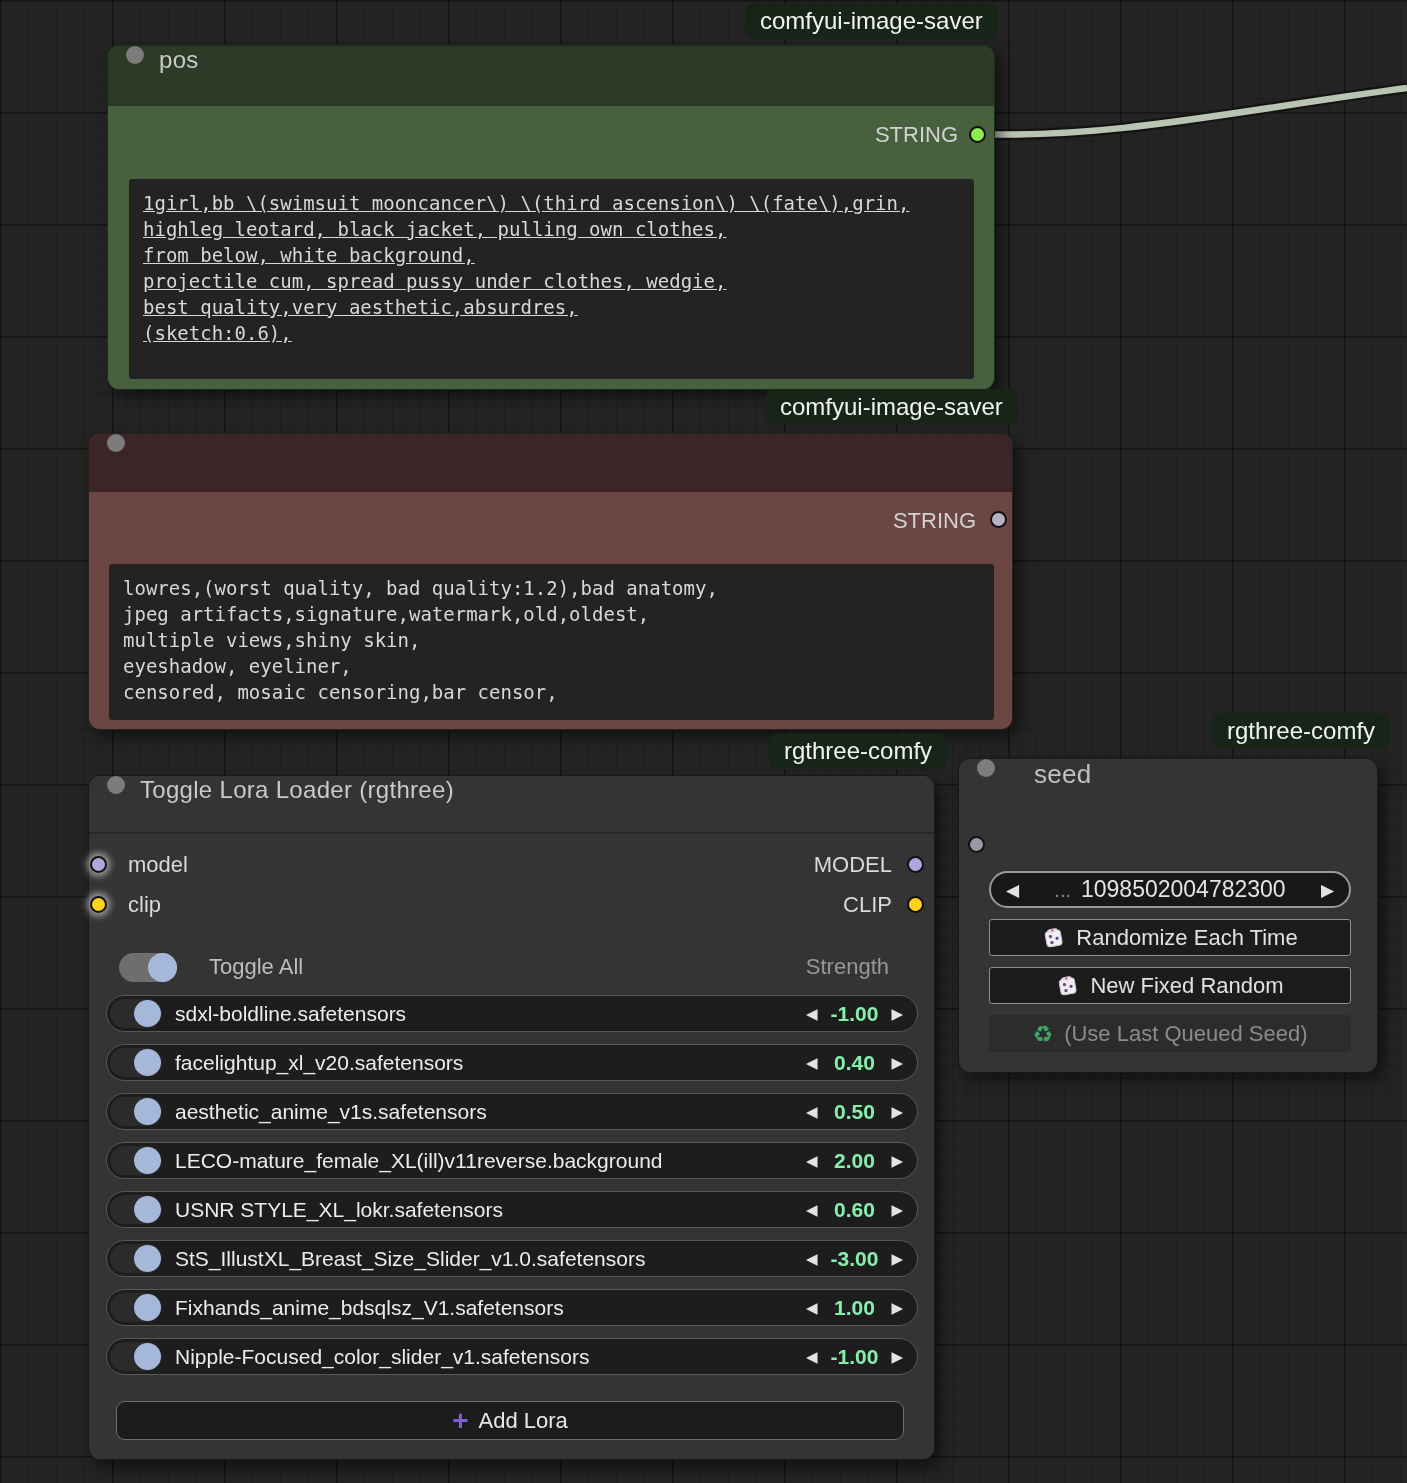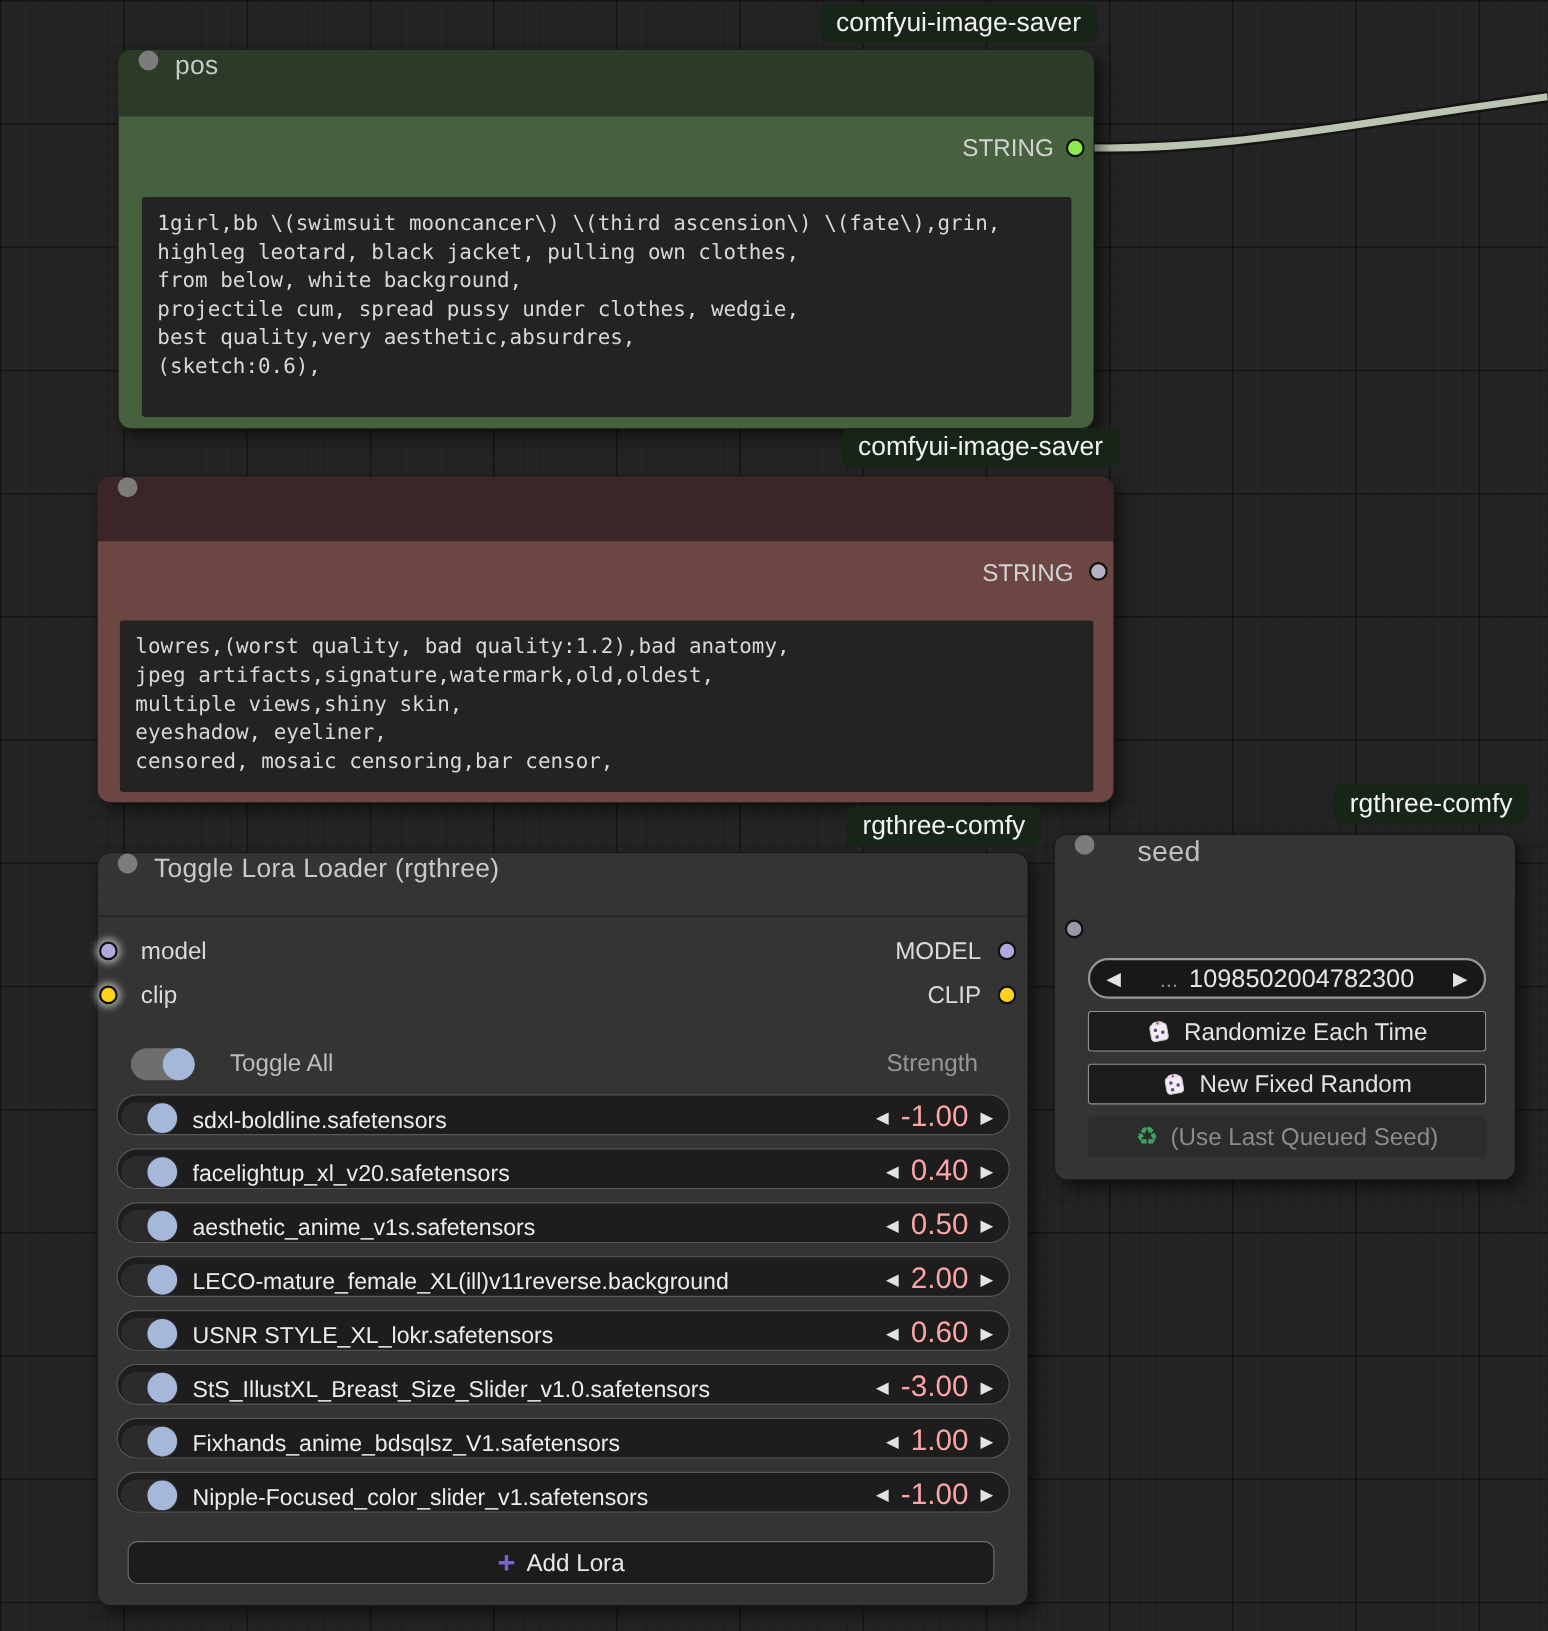--- a/index.html
+++ b/index.html
@@ -72,28 +72,28 @@
   }
   #toggle-all-row .ta-label{font-size:22px;color:#bdbdbd;margin-left:32px;}
   #toggle-all-row .strength-label{margin-left:auto;font-size:22px;color:#979797;}
   #lora-rows{
     position:absolute;left:17px;right:16px;top:219px;
     display:flex;flex-direction:column;gap:12px;
   }
   .lora-row{
     height:37px;border-radius:19px;background:#1d1d1d;
     border:1px solid #585858;box-sizing:border-box;
-    display:flex;align-items:flex-end;padding:0 14px 0 3px;
+    display:flex;align-items:center;padding:0 14px 0 3px;
   }
   .lora-name{font-size:21px;color:#ececec;margin-left:13px;flex:1 1 auto;
     white-space:nowrap;overflow:hidden;}
   .strength-ctl{display:flex;align-items:center;gap:11px;flex:0 0 auto;}
   .arrow{font-size:15px;color:#e3e3e3;cursor:pointer;
     font-family:"DejaVu Sans",sans-serif;}
-  .strength-val{font-size:27px;color:#fca5a5;min-width:52px;text-align:center;}
+  .strength-val{font-size:21px;color:#86efac;min-width:52px;text-align:center;font-weight:bold;}
   #add-lora-btn{
     position:absolute;left:27px;right:30px;top:625px;height:39px;
     background:#1c1c1c;border:1px solid #6d6d6d;border-radius:9px;
     display:flex;align-items:center;justify-content:center;gap:10px;
     box-sizing:border-box;cursor:pointer;
   }
   #add-lora-btn .plus{color:#7e5fd4;font-size:28px;font-weight:bold;line-height:1;}
   #add-lora-btn .add-label{font-size:22px;color:#e8e8e8;}
   
   #seed-node{left:958px;top:758px;width:420px;height:315px;background:#343434;}
@@ -137,21 +137,21 @@
   <div class="badge" style="left:769px;top:733px;">rgthree-comfy</div>
   <div class="badge" style="left:1212px;top:713px;">rgthree-comfy</div>
 
   <div class="node" id="pos-node">
     <div class="node-header">
       <div class="title-dot"></div>
       <div class="node-title">pos</div>
     </div>
     <div class="io-label" style="top:76px;right:36px;">STRING</div>
     <div class="io-dot" style="top:80px;right:8px;background:#8dea4f;"></div>
-    <div class="textbox" style="left:21px;top:133px;right:20px;height:200px;">1girl,bb \(swimsuit mooncancer\) \(third ascension\) \(fate\),grin,
+    <div class="textbox" style="left:21px;top:133px;right:20px;height:200px;text-decoration:underline;">1girl,bb \(swimsuit mooncancer\) \(third ascension\) \(fate\),grin,
 highleg leotard, black jacket, pulling own clothes,
 from below, white background,
 projectile cum, spread pussy under clothes, wedgie,
 best quality,very aesthetic,absurdres,
 (sketch:0.6),</div>
   </div>
 
   <div class="node" id="neg-node">
     <div class="node-header">
       <div class="title-dot"></div>

